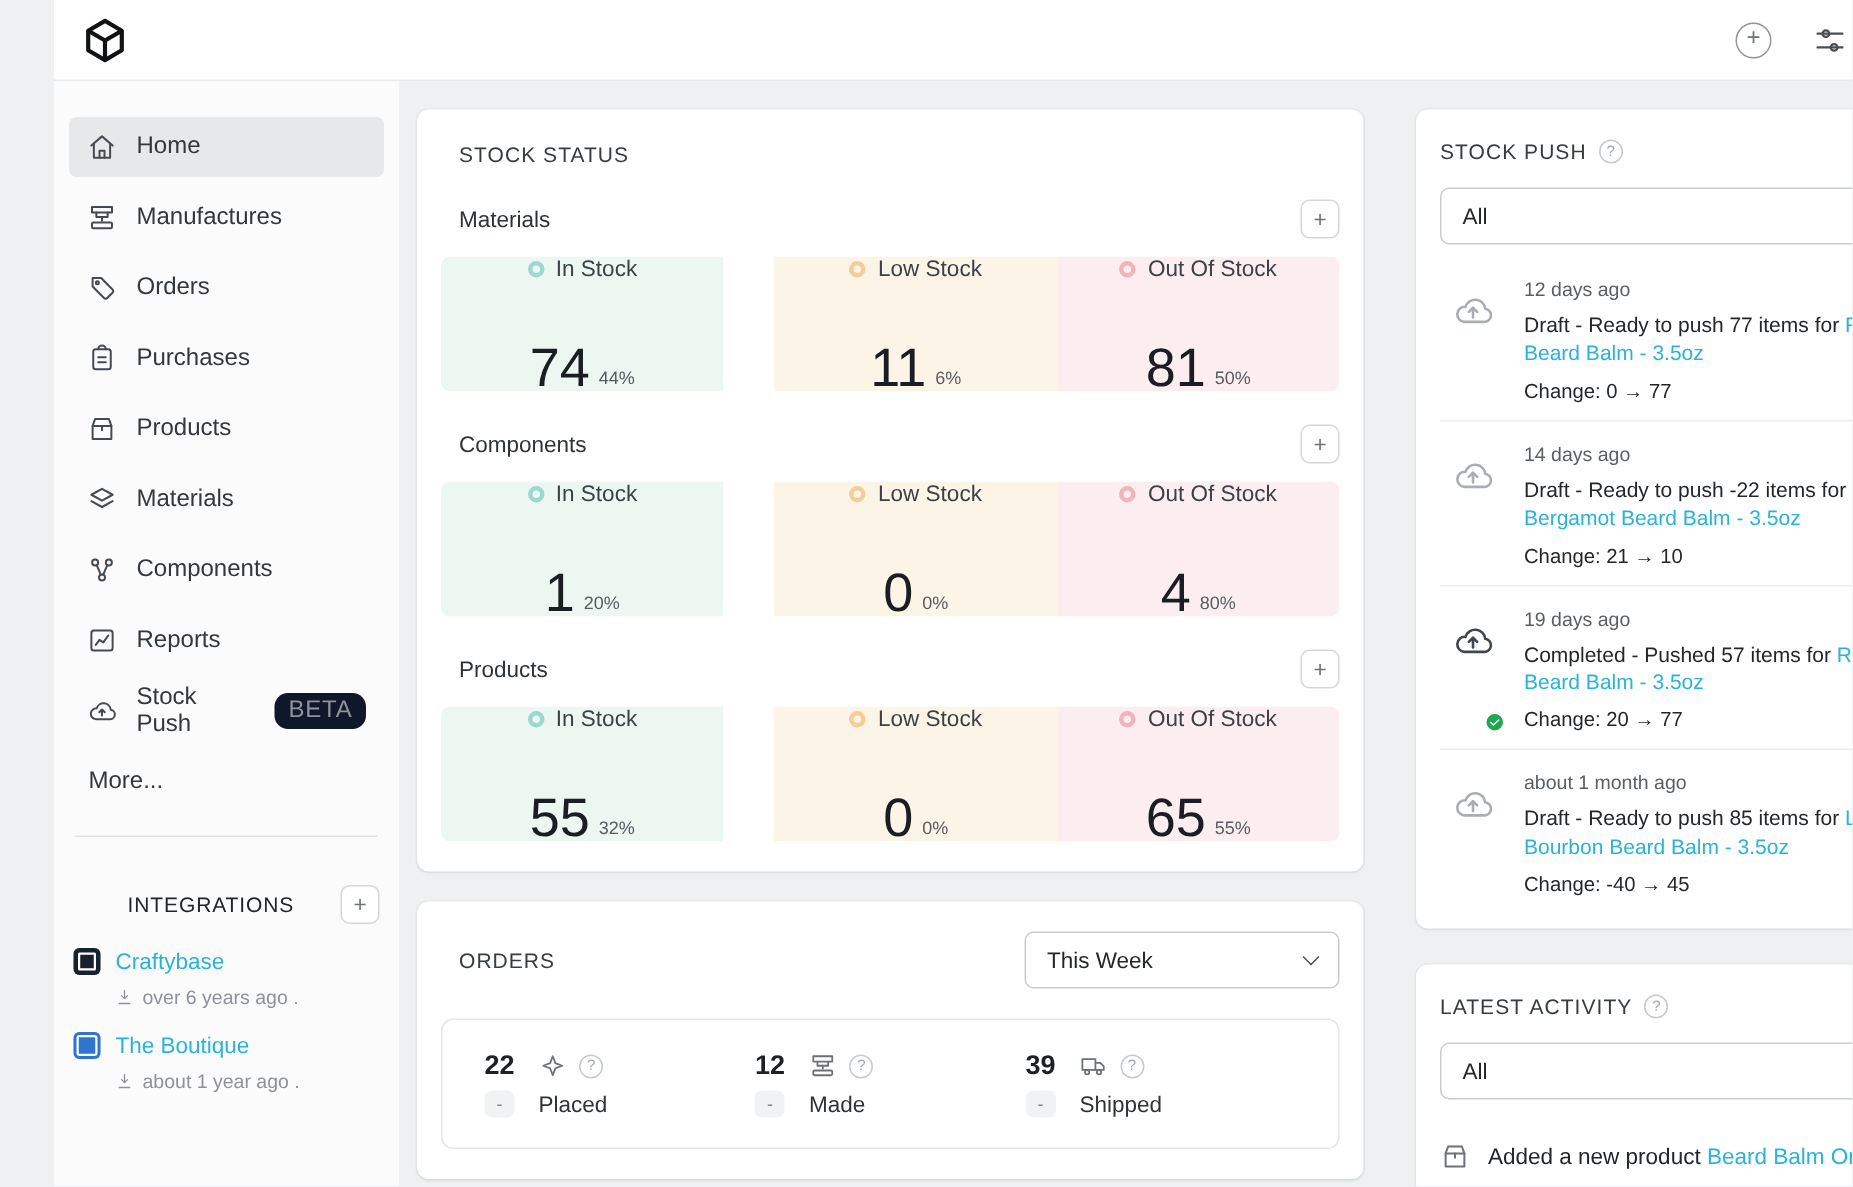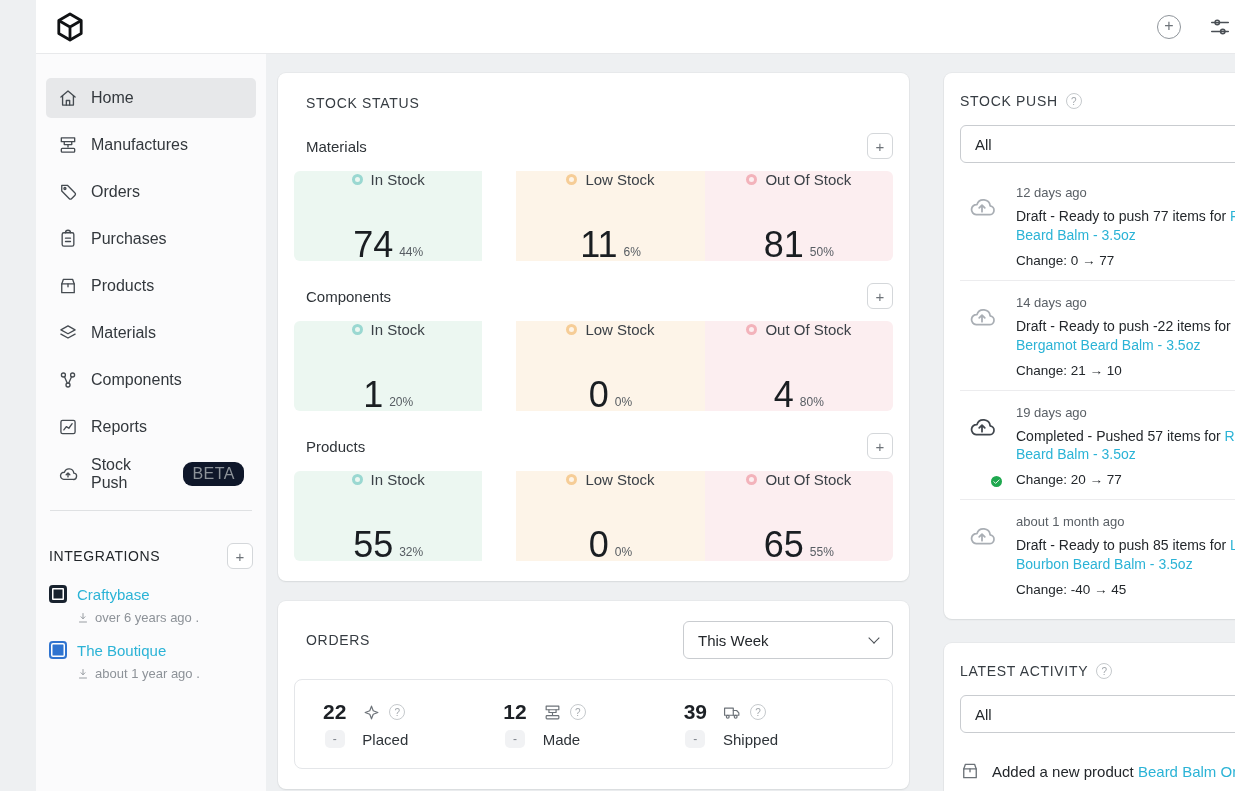--- a/index.html
+++ b/index.html
@@ -30,21 +30,21 @@
   .nav-item { display:flex; align-items:center; gap:13px; height:40px; padding:0 12px;
     border-radius:5px; margin-bottom:7px; cursor:pointer; }
   .nav-item.active { background:#e7e8ea; }
   .nav-label { font-size:16px; color:#33383d; }
   .ic svg { width:20px; height:20px; stroke:#454b51; fill:none; stroke-width:1.6; stroke-linecap:round; stroke-linejoin:round; display:block; }
   .badge { background:#0f172a; color:#8d939a; font-size:16px; letter-spacing:.5px; border-radius:9px;
     padding:3px 9px; margin-left:2px; }
   .nav-item.more { padding-left:13px; }
   .side-divider { border:none; border-top:1px solid #dfe1e3; margin:16px 4px 32px 4px; }
   .integrations-head { display:flex; align-items:center; justify-content:space-between; padding:0 3px 0 3px; }
-  .integrations-title { font-size:14px; letter-spacing:.6px; color:#22262a; }
+  .integrations-title { font-size:14px; letter-spacing:.6px; color:#22262a;margin-left:36px; }
   .sq-btn { width:26px; height:26px; background:#fff; border:1px solid #d4d7da; border-radius:6px;
     color:#6d7379; display:flex; align-items:center; justify-content:center; cursor:pointer; }
   .sq-btn::before { content:"+"; font-size:15px; line-height:1; }
   .integration { margin-top:16px; padding:0 3px; }
   .integration-name { display:flex; align-items:center; gap:10px; }
   .int-icon { width:18px; height:18px; border-radius:4px; flex-shrink:0; }
   .int-icon.cb { background:#18222e; box-shadow:inset 0 0 0 3px #18222e, inset 0 0 0 4.5px #fff; }
   .int-icon.tb { background:#2f74d0; box-shadow:inset 0 0 0 2px #2f74d0, inset 0 0 0 3.5px #fff; }
   .link { color:#2bb3d6; cursor:pointer; text-decoration:none; }
   .integration-name .link { font-size:15px; }
@@ -85,21 +85,21 @@
   .orders { padding:20px 16px; }
   .orders-head { display:flex; align-items:center; justify-content:space-between; margin-bottom:20px; padding-left:12px; }
   .select { background:#fff; border:1px solid #c9ccd0; border-radius:6px; height:38px; display:flex;
     align-items:center; justify-content:space-between; padding:0 14px; font-size:15px; color:#24282c; cursor:pointer; }
   .orders .select { width:210px; }
   .chev { width:8px; height:8px; border-right:1.8px solid #4a4f55; border-bottom:1.8px solid #4a4f55;
     transform:rotate(45deg); margin-top:-4px; }
   .orders-box { border:1px solid #e4e6e9; border-radius:8px; padding:20px 28px; display:grid;
     grid-template-columns:repeat(3,1fr); }
   .ostat { display:grid; grid-template-columns:auto auto; column-gap:16px; row-gap:6px; justify-content:start; align-items:center; }
-  .ostat-num { font-size:21px; font-weight:600; color:#1d2126; justify-self:center; }
+  .ostat-num { font-size:18px; font-weight:600; color:#1d2126; justify-self:center; }
   .ostat-icons { display:flex; align-items:center; gap:8px; }
   .ostat-icons svg { width:19px; height:19px; stroke:#6c7278; fill:none; stroke-width:1.5; stroke-linecap:round; stroke-linejoin:round; }
   .ostat-pill { background:#f1f2f4; border-radius:5px; font-size:12px; color:#7d838a; padding:2px 8px; justify-self:center; }
   .ostat-label { font-size:15px; color:#2e3338; }
 
   
   .stock-push { padding:20px 16px 10px 16px; position:relative; }
   .sp-head { display:flex; align-items:center; gap:8px; margin-bottom:16px; }
   .wide-select { margin:0 0 8px 0; }
   .entry { display:flex; gap:14px; padding:14px 4px 12px 4px; border-bottom:1px solid #ececee; }
@@ -231,20 +231,23 @@
       <div class="nav-item">
         <span class="ic">
             <svg viewBox="0 0 24 24">
               <path d="M7 18.5a4.3 4.3 0 1 1 .7-8.6A5.8 5.8 0 0 1 19 11a3.6 3.6 0 0 1-1 7.5H7z"></path>
               <path d="M12 15.5V11M9.8 13l2.2-2.2L14.2 13"></path>
             </svg>
           </span>
         <span class="nav-label">Stock Push</span>
         <span class="badge">BETA</span>
       </div>
+      <div class="nav-item more">
+        <span class="nav-label">More...</span>
+      </div>
 
       <hr class="side-divider">
 
       <div class="integrations-head">
         <span class="integrations-title">INTEGRATIONS</span>
         <span class="sq-btn"></span>
       </div>
 
       <div class="integration">
         <div class="integration-name">

